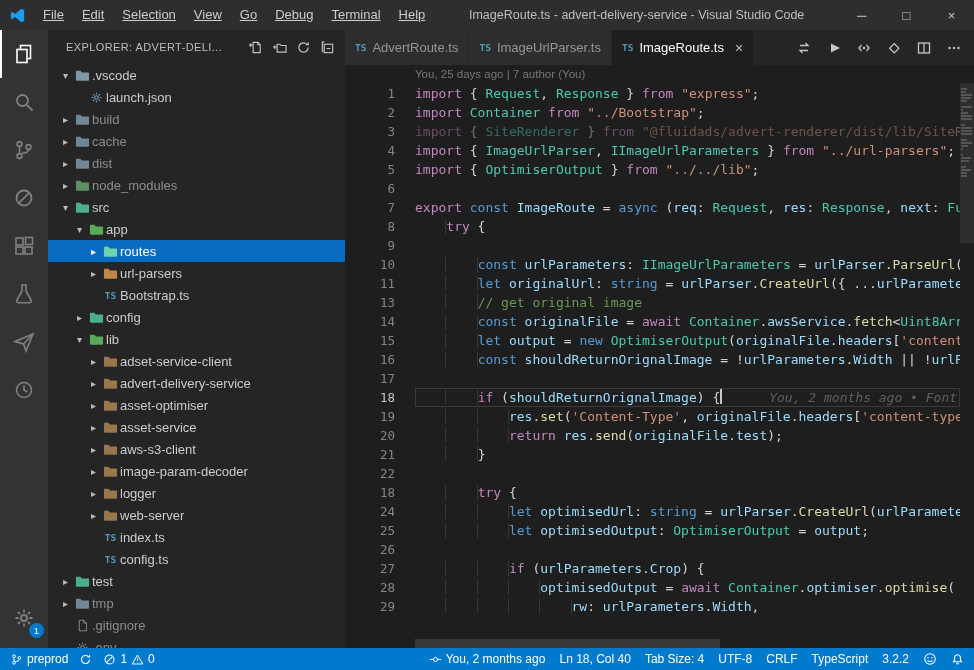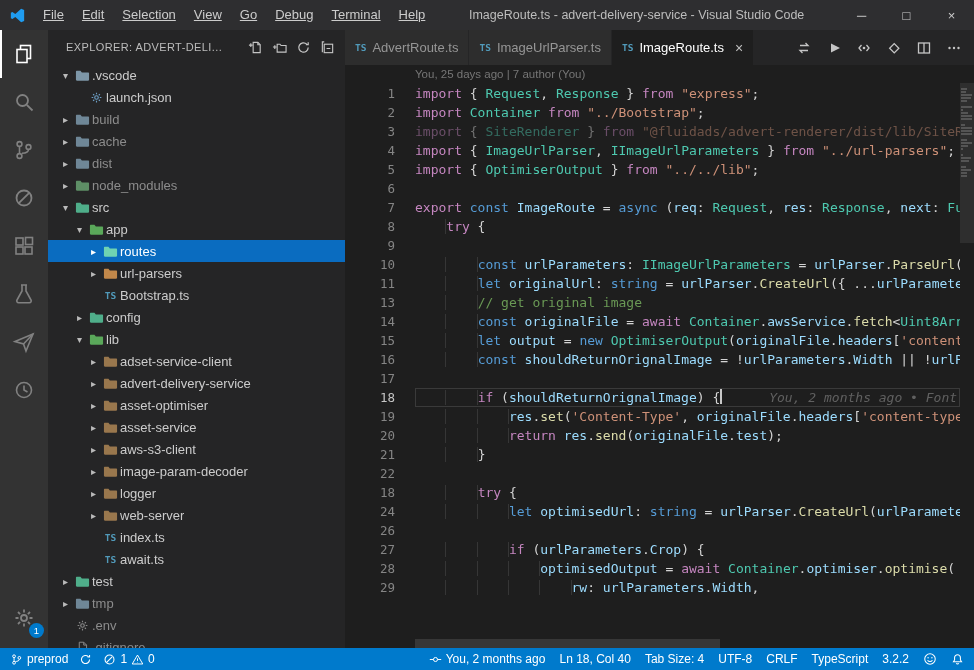--- a/index.html
+++ b/index.html
@@ -416,59 +416,59 @@
           <span class="tlabel">web-server</span>
         </div>
         <div class="trow" style="padding-left: 38px;">
           <span class="arrow"></span>
           <span class="ic tsbadge">TS</span>
           <span class="tlabel">index.ts</span>
         </div>
         <div class="trow" style="padding-left: 38px;">
           <span class="arrow"></span>
           <span class="ic tsbadge">TS</span>
-          <span class="tlabel">await.ts</span>
+          <span class="tlabel">config.ts</span>
         </div>
         <div class="trow" style="padding-left: 10px;">
           <span class="arrow">▸</span>
           <span class="ic" style="color: rgb(79, 174, 138);">
             <svg viewBox="0 0 16 16" width="15" height="15">
               <path fill="currentColor" d="M1 3h4.8l1.5 1.7H14c.55 0 1 .45 1 1v6.8c0 .55-.45 1-1 1H2c-.55 0-1-.45-1-1V4c0-.55.45-1 1-1z"></path>
             </svg>
           </span>
           <span class="tlabel">test</span>
         </div>
         <div class="trow dim" style="padding-left: 10px;">
           <span class="arrow">▸</span>
           <span class="ic" style="color: rgb(111, 135, 151);">
             <svg viewBox="0 0 16 16" width="15" height="15">
               <path fill="currentColor" d="M1 3h4.8l1.5 1.7H14c.55 0 1 .45 1 1v6.8c0 .55-.45 1-1 1H2c-.55 0-1-.45-1-1V4c0-.55.45-1 1-1z"></path>
             </svg>
           </span>
           <span class="tlabel">tmp</span>
+        </div>
+        <div class="trow dim" style="padding-left: 10px;">
+          <span class="arrow"></span>
+          <span class="ic" style="color: rgb(138, 138, 138);">
+            <svg viewBox="0 0 16 16" width="13" height="13" fill="none" stroke="currentColor" stroke-width="1.2">
+              <path d="M4 1.5h5.5L13 5v9.5H4z"></path>
+              <path d="M9.5 1.5V5H13"></path>
+            </svg>
+          </span>
+          <span class="tlabel">.gitignore</span>
         </div>
         <div class="trow dim" style="padding-left: 10px;">
           <span class="arrow"></span>
           <span class="ic" style="color: rgb(138, 138, 138);">
             <svg viewBox="0 0 16 16" width="13" height="13" fill="none" stroke="currentColor" stroke-width="1.4">
               <circle cx="8" cy="8" r="2.2"></circle>
               <path d="M8 2v2M8 12v2M2 8h2M12 8h2M3.8 3.8l1.4 1.4M10.8 10.8l1.4 1.4M12.2 3.8l-1.4 1.4M5.2 10.8l-1.4 1.4"></path>
             </svg>
           </span>
           <span class="tlabel">.env</span>
-        </div>
-        <div class="trow dim" style="padding-left: 10px;">
-          <span class="arrow"></span>
-          <span class="ic" style="color: rgb(138, 138, 138);">
-            <svg viewBox="0 0 16 16" width="13" height="13" fill="none" stroke="currentColor" stroke-width="1.2">
-              <path d="M4 1.5h5.5L13 5v9.5H4z"></path>
-              <path d="M9.5 1.5V5H13"></path>
-            </svg>
-          </span>
-          <span class="tlabel">.gitignore</span>
         </div>
       </div>
   </div>
 
   <div class="editor">
     <div class="tabbar">
       <div class="tabstrip">
           <div class="tab">
             <span class="ic tsbadge">TS</span>
             <span>AdvertRoute.ts</span>
@@ -541,20 +541,21 @@
           <div class="cl"><span class="ln">15</span><span class="cw"><span class="code"><span class="i">        </span><span class="d">let </span><span class="v">output</span><span class="p"> = </span><span class="d">new </span><span class="t">OptimiserOutput</span><span class="p">(</span><span class="v">originalFile</span><span class="p">.</span><span class="v">headers</span><span class="p">[</span><span class="s">'content-type'</span></span></span></div>
           <div class="cl"><span class="ln">16</span><span class="cw"><span class="code"><span class="i">        </span><span class="d">const </span><span class="v">shouldReturnOrignalImage</span><span class="p"> = !</span><span class="v">urlParameters</span><span class="p">.</span><span class="v">Width</span><span class="p"> || !</span><span class="v">urlParameters</span></span></span></div>
           <div class="cl"><span class="ln">17</span><span class="cw"><span class="code"></span></span></div>
           <div class="cl current"><span class="ln">18</span><span class="cw"><span class="code"><span class="i">        </span><span class="k">if</span><span class="p"> (</span><span class="v">shouldReturnOrignalImage</span><span class="p">) {</span></span><span class="cursor"></span><span class="blame">You, 2 months ago • Font</span></span></div>
           <div class="cl"><span class="ln">19</span><span class="cw"><span class="code"><span class="i">            </span><span class="v">res</span><span class="p">.</span><span class="f">set</span><span class="p">(</span><span class="s">'Content-Type'</span><span class="p">, </span><span class="v">originalFile</span><span class="p">.</span><span class="v">headers</span><span class="p">[</span><span class="s">'content-type'</span></span></span></div>
           <div class="cl"><span class="ln">20</span><span class="cw"><span class="code"><span class="i">            </span><span class="k">return </span><span class="v">res</span><span class="p">.</span><span class="f">send</span><span class="p">(</span><span class="v">originalFile</span><span class="p">.</span><span class="v">test</span><span class="p">);</span></span></span></div>
           <div class="cl"><span class="ln">21</span><span class="cw"><span class="code"><span class="i">        </span><span class="p">}</span></span></span></div>
           <div class="cl"><span class="ln">22</span><span class="cw"><span class="code"></span></span></div>
           <div class="cl"><span class="ln">18</span><span class="cw"><span class="code"><span class="i">        </span><span class="k">try</span><span class="p"> {</span></span></span></div>
           <div class="cl"><span class="ln">24</span><span class="cw"><span class="code"><span class="i">            </span><span class="d">let </span><span class="v">optimisedUrl</span><span class="p">: </span><span class="d">string</span><span class="p"> = </span><span class="v">urlParser</span><span class="p">.</span><span class="f">CreateUrl</span><span class="p">(</span><span class="v">urlParameters</span></span></span></div>
+          <div class="cl"><span class="ln">25</span><span class="cw"><span class="code"><span class="i">            </span><span class="d">let </span><span class="v">optimisedOutput</span><span class="p">: </span><span class="t">OptimiserOutput</span><span class="p"> = </span><span class="v">output</span><span class="p">;</span></span></span></div>
           <div class="cl"><span class="ln">26</span><span class="cw"><span class="code"></span></span></div>
           <div class="cl"><span class="ln">27</span><span class="cw"><span class="code"><span class="i">            </span><span class="k">if</span><span class="p"> (</span><span class="v">urlParameters</span><span class="p">.</span><span class="v">Crop</span><span class="p">) {</span></span></span></div>
           <div class="cl"><span class="ln">28</span><span class="cw"><span class="code"><span class="i">                </span><span class="v">optimisedOutput</span><span class="p"> = </span><span class="k">await </span><span class="t">Container</span><span class="p">.</span><span class="v">optimiser</span><span class="p">.</span><span class="f">optimise</span><span class="p">(</span></span></span></div>
           <div class="cl"><span class="ln">29</span><span class="cw"><span class="code"><span class="i">                    </span><span class="v">rw</span><span class="p">: </span><span class="v">urlParameters</span><span class="p">.</span><span class="v">Width</span><span class="p">,</span></span></span></div>
         </div>
       <div class="minimap">
         <div class="mmslider"></div>
       <div class="mmline" style="width: 6.28571px;"></div>
           <div class="mmline" style="width: 5.28571px;"></div>
           <div class="mmline" style="width: 11px;"></div>

